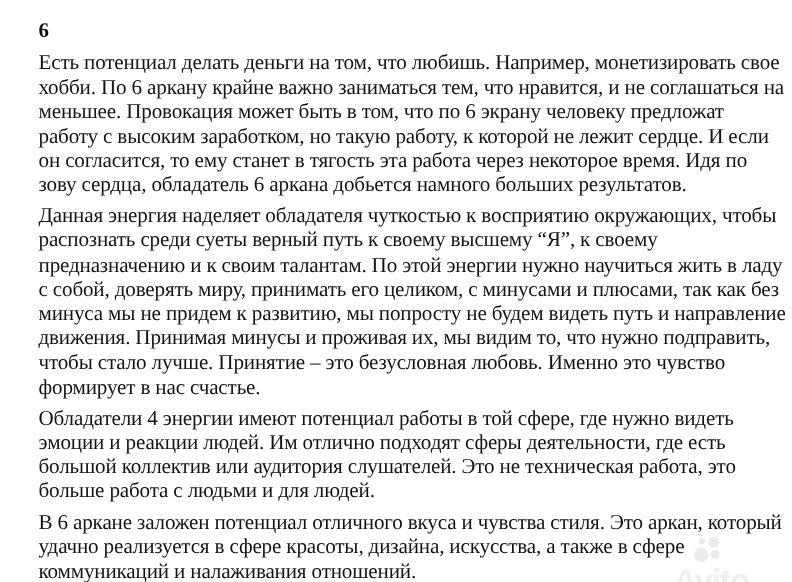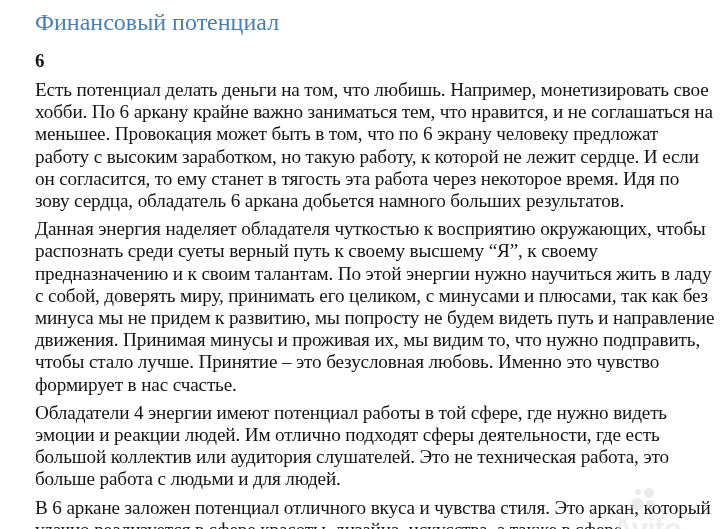--- a/index.html
+++ b/index.html
@@ -11,21 +11,20 @@
     .para.first { margin-top: 6px; }
     .watermark { position: absolute; left: 610px; top: 486px; display: flex; align-items: center; opacity: 0.55; flex-direction: column; }
     .wm-dots { position: relative; width: 28px; height: 26px; }
     .wm-dots span { position: absolute; border-radius: 50%; background: #dcdcdc; }
     .wm-text { font-family: "Liberation Sans", sans-serif; font-size: 30px; color: #e2e2e2; font-weight: bold; letter-spacing: -1px; margin-left: 2px; }
   </style>
 </head>
 <body>
 
 <div class="page">
-  <h1 class="title">Финансовый потенциал</h1>
   <div class="num">6</div>
   <p class="para first">Есть потенциал делать деньги на том, что любишь. Например, монетизировать свое хобби. По 6 аркану крайне важно заниматься тем, что нравится, и не соглашаться на меньшее. Провокация может быть в том, что по 6 экрану человеку предложат работу с высоким заработком, но такую работу, к которой не лежит сердце. И если он согласится, то ему станет в тягость эта работа через некоторое время. Идя по зову сердца, обладатель 6 аркана добьется намного больших результатов.</p>
   <p class="para">Данная энергия наделяет обладателя чуткостью к восприятию окружающих, чтобы распознать среди суеты верный путь к своему высшему “Я”, к своему предназначению и к своим талантам. По этой энергии нужно научиться жить в ладу с собой, доверять миру, принимать его целиком, с минусами и плюсами, так как без минуса мы не придем к развитию, мы попросту не будем видеть путь и направление движения. Принимая минусы и проживая их, мы видим то, что нужно подправить, чтобы стало лучше. Принятие – это безусловная любовь. Именно это чувство формирует в нас счастье.</p>
   <p class="para">Обладатели 4 энергии имеют потенциал работы в той сфере, где нужно видеть эмоции и реакции людей. Им отлично подходят сферы деятельности, где есть большой коллектив или аудитория слушателей. Это не техническая работа, это больше работа с людьми и для людей.</p>
   <p class="para">В 6 аркане заложен потенциал отличного вкуса и чувства стиля. Это аркан, который удачно реализуется в сфере красоты, дизайна, искусства, а также в сфере коммуникаций и налаживания отношений.</p>
 </div>
 
 <div class="watermark">
   <div class="wm-dots">
     <span style="left:0;top:12px;width:13px;height:13px;"></span>

